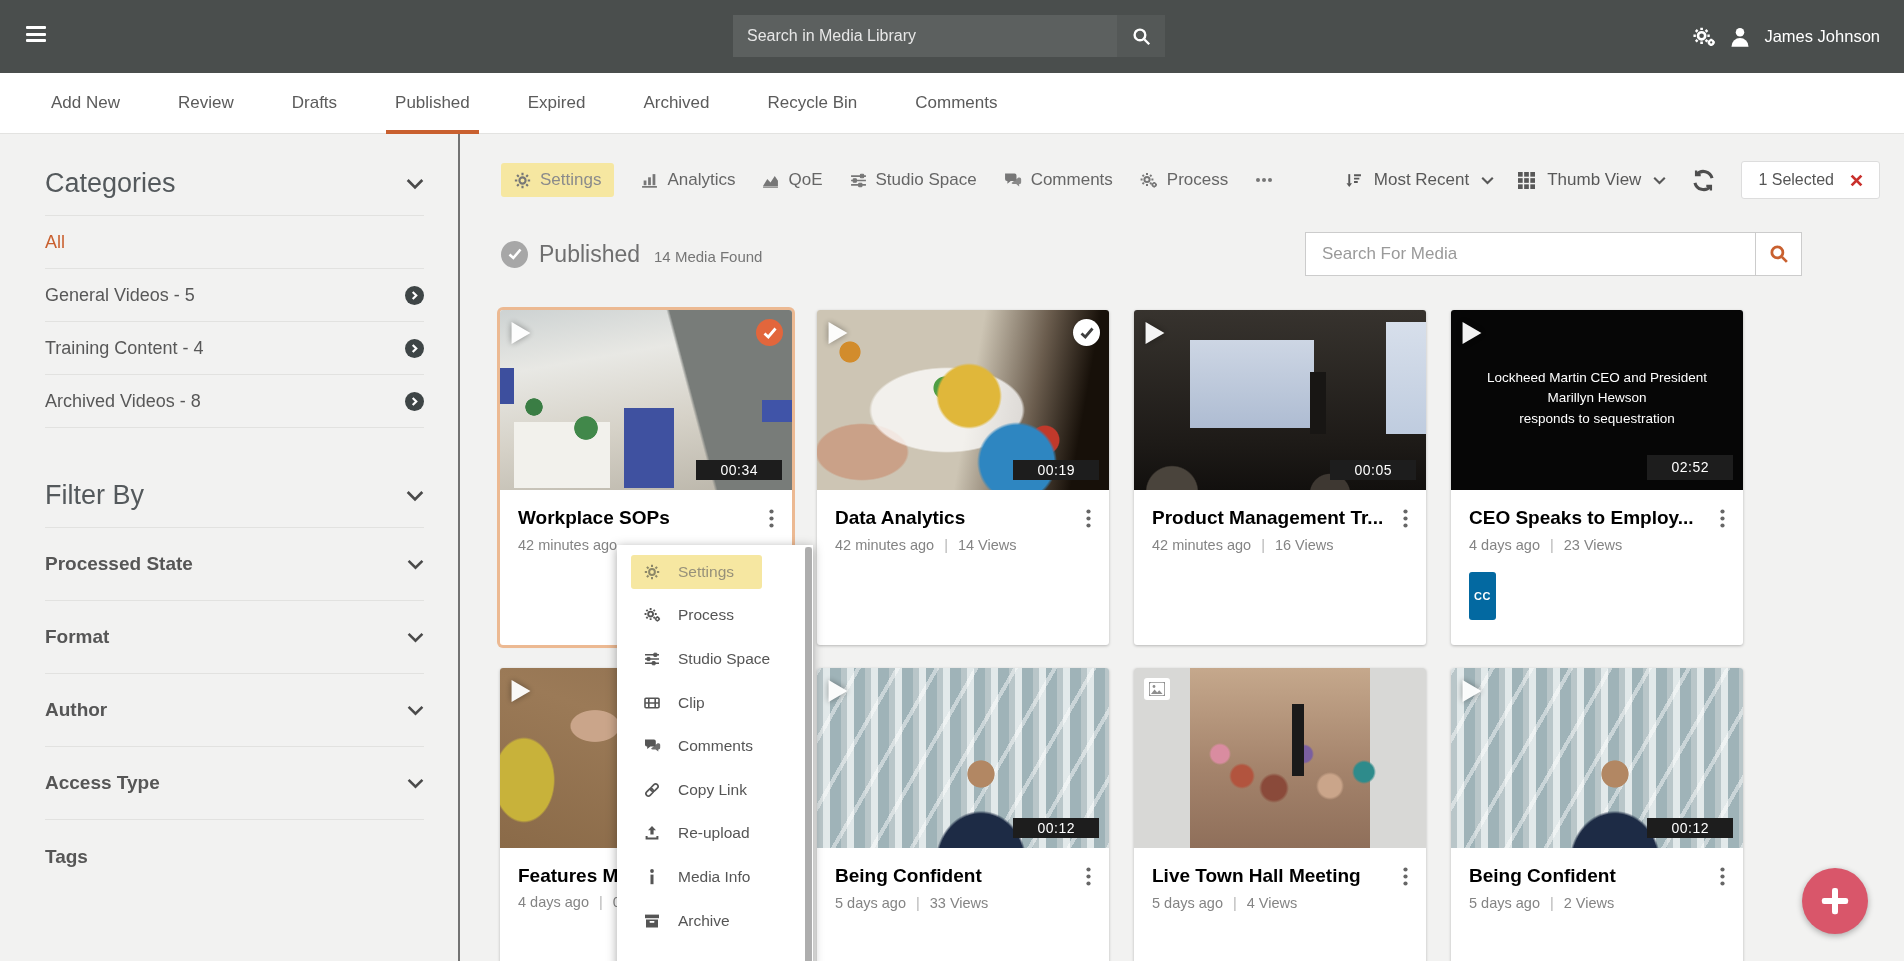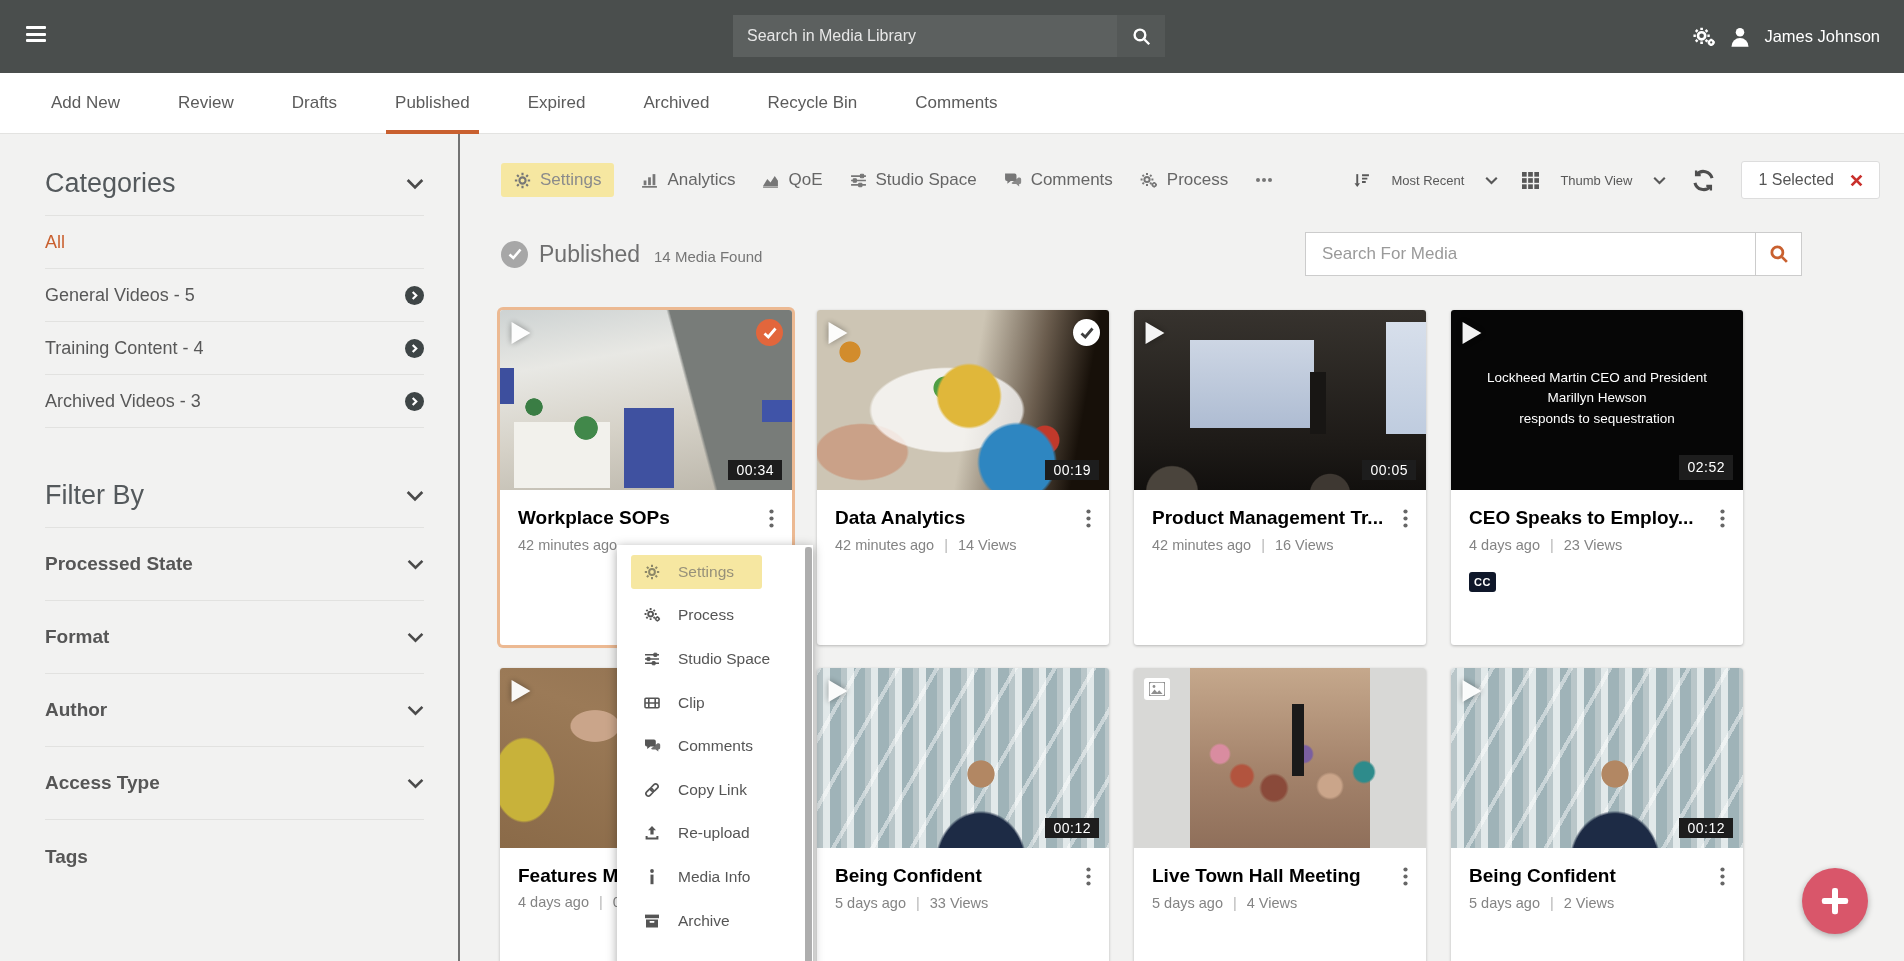--- a/index.html
+++ b/index.html
@@ -43,51 +43,51 @@
   .flt-item.no-line{border-bottom:0;}
 
   
   .content{position:absolute; top:134px; left:461px; right:0; bottom:0; overflow:hidden;}
   .toolbar{position:absolute; top:26px; left:40px; right:24px; height:40px; display:flex; align-items:center; color:#666;}
   .tool{display:flex; align-items:center; gap:9px; font-size:17px; margin-right:27px; cursor:pointer; padding:7px 0; color:#666;}
   .tool .ticon{color:#777;}
   .tool.hl{background:var(--c-highlight); padding:7px 13px; border-radius:3px; color:#8b8b8b;}
   .tool.dots{margin-right:0;}
   .tb-spacer{flex:1;}
-  .tool-right{display:flex; align-items:center; gap:21px; font-size:13px; color:#585858; cursor:pointer; margin-left:24px;}
+  .tool-right{display:flex; align-items:center; gap:12px; font-size:17px; color:#585858; cursor:pointer; margin-left:24px;}
   .refresh{margin-left:26px; color:#4e4e4e; cursor:pointer;}
   .sel-pill{margin-left:26px; background:#fff; border:1px solid #ddd; border-radius:3px; padding:9px 16px; display:flex; align-items:center; gap:16px; font-size:16px; color:#555;}
   .sel-pill .x{color:#c9302c; cursor:pointer;}
 
   .status-row{position:absolute; top:96px; left:40px; right:102px; height:48px; display:flex; align-items:center;}
   .pub-check{width:27px; height:27px; border-radius:50%; background:#a7a7a7; color:#fff; display:flex; align-items:center; justify-content:center;}
   .pub-label{font-size:23px; color:#6f6f6f; margin-left:11px;}
   .pub-count{font-size:15px; color:#767676; margin-left:14px; padding-top:5px;}
   .media-search{margin-left:auto; width:497px; height:44px; background:#fff; border:1px solid #ccc; display:flex;}
   .media-search input{flex:1; border:0; outline:none; font-size:17px; padding:0 16px; color:#a21caf; font-family:Liberation Sans, sans-serif;}
   .media-search input::placeholder{color:#9a9a9a;}
   .media-search .ms-btn{width:46px; border:0; border-left:1px solid #ccc; background:#fff; display:flex; align-items:center; justify-content:center; color:var(--c-accent); cursor:pointer;}
 
   
   .grid{position:absolute; top:176px; left:39px; width:1392px; display:flex; flex-wrap:wrap; gap:23px 25px;}
   .card{width:292px; height:335px; background:#fff; border-radius:3px; box-shadow:0 1px 3px rgba(0,0,0,.25); position:relative;}
   .card.selected{box-shadow:0 0 0 3px var(--c-selection), 0 1px 3px rgba(0,0,0,.25);}
   .thumb{height:180px; border-radius:3px 3px 0 0; position:relative; overflow:hidden; cursor:pointer;}
   .play{position:absolute; top:10px; left:10px; color:#fff; filter:drop-shadow(0 0 3px rgba(0,0,0,.4)); opacity:.95;}
   .imgic{position:absolute; top:10px; left:10px; width:26px; height:22px; background:#fff; border-radius:3px; display:flex; align-items:center; justify-content:center; color:#8f8f8f;}
-  .duration{position:absolute; right:10px; bottom:10px; background:#1d1d1d; color:#fff; font-size:14px; padding:2px 8px; letter-spacing:.5px;}
+  .duration{position:absolute; right:10px; bottom:10px; background:#1d1d1d; color:#fff; font-size:14px; padding:2px 24px; letter-spacing:.5px;}
   .check-badge{position:absolute; top:9px; right:9px; width:27px; height:27px; border-radius:50%; display:flex; align-items:center; justify-content:center; cursor:pointer;}
   .check-badge.orange{background:#e2663c; color:#fff;}
   .check-badge.white{background:#fff; color:#3f3f3f; box-shadow:0 0 2px rgba(0,0,0,.3);}
   .card-title-row{display:flex; align-items:flex-start; padding:17px 10px 4px 18px;}
   .card-title{flex:1; font-size:19px; font-weight:bold; color:#000000; white-space:nowrap; overflow:hidden;}
   .kebab{color:#666; padding:2px 8px; cursor:pointer;}
   .card-meta{padding:3px 18px; font-size:14.5px; color:#848484; display:flex;}
   .views::before{content:"|"; margin:0 10px; color:#b5b5b5;}
-  .cc-badge{display:inline-block; margin:16px 0 0 18px; background:#0f172a; color:#fff; font-size:11px; font-weight:bold; padding:4px 5px; border-radius:3px; letter-spacing:.5px;}
+  .cc-badge{display:inline-block; margin:16px 0 0 18px; background:#0369a1; color:#fff; font-size:11px; font-weight:bold; padding:18px 5px; border-radius:3px; letter-spacing:.5px;}
 
   
   .t1{background:
       radial-gradient(circle 14px at 34px 97px,#3a7d44 60%,transparent 64%),
       radial-gradient(circle 19px at 86px 118px,#41884a 60%,transparent 64%),
       linear-gradient(#3f51a0,#3f51a0),
       linear-gradient(#4054a8,#4054a8),
       linear-gradient(#3d4f9e,#3d4f9e),
       linear-gradient(#f2f1ec,#f2f1ec),
       linear-gradient(75deg, transparent 63%, #787c79 64%),
@@ -230,21 +230,21 @@
     </div>
     <div class="cat-item">
       <span>Training Content - 4</span>
       <span class="badge-circle">
           <svg width="9" height="9" viewBox="0 0 10 10" fill="none" stroke="currentColor" stroke-width="2.4">
             <path d="M3 1l4 4-4 4"></path>
           </svg>
         </span>
     </div>
     <div class="cat-item">
-      <span>Archived Videos - 3</span>
+      <span>Archived Videos - 8</span>
       <span class="badge-circle">
           <svg width="9" height="9" viewBox="0 0 10 10" fill="none" stroke="currentColor" stroke-width="2.4">
             <path d="M3 1l4 4-4 4"></path>
           </svg>
         </span>
     </div>
   </div>
 
   <div class="side-title second">
     <span>Filter By</span>

